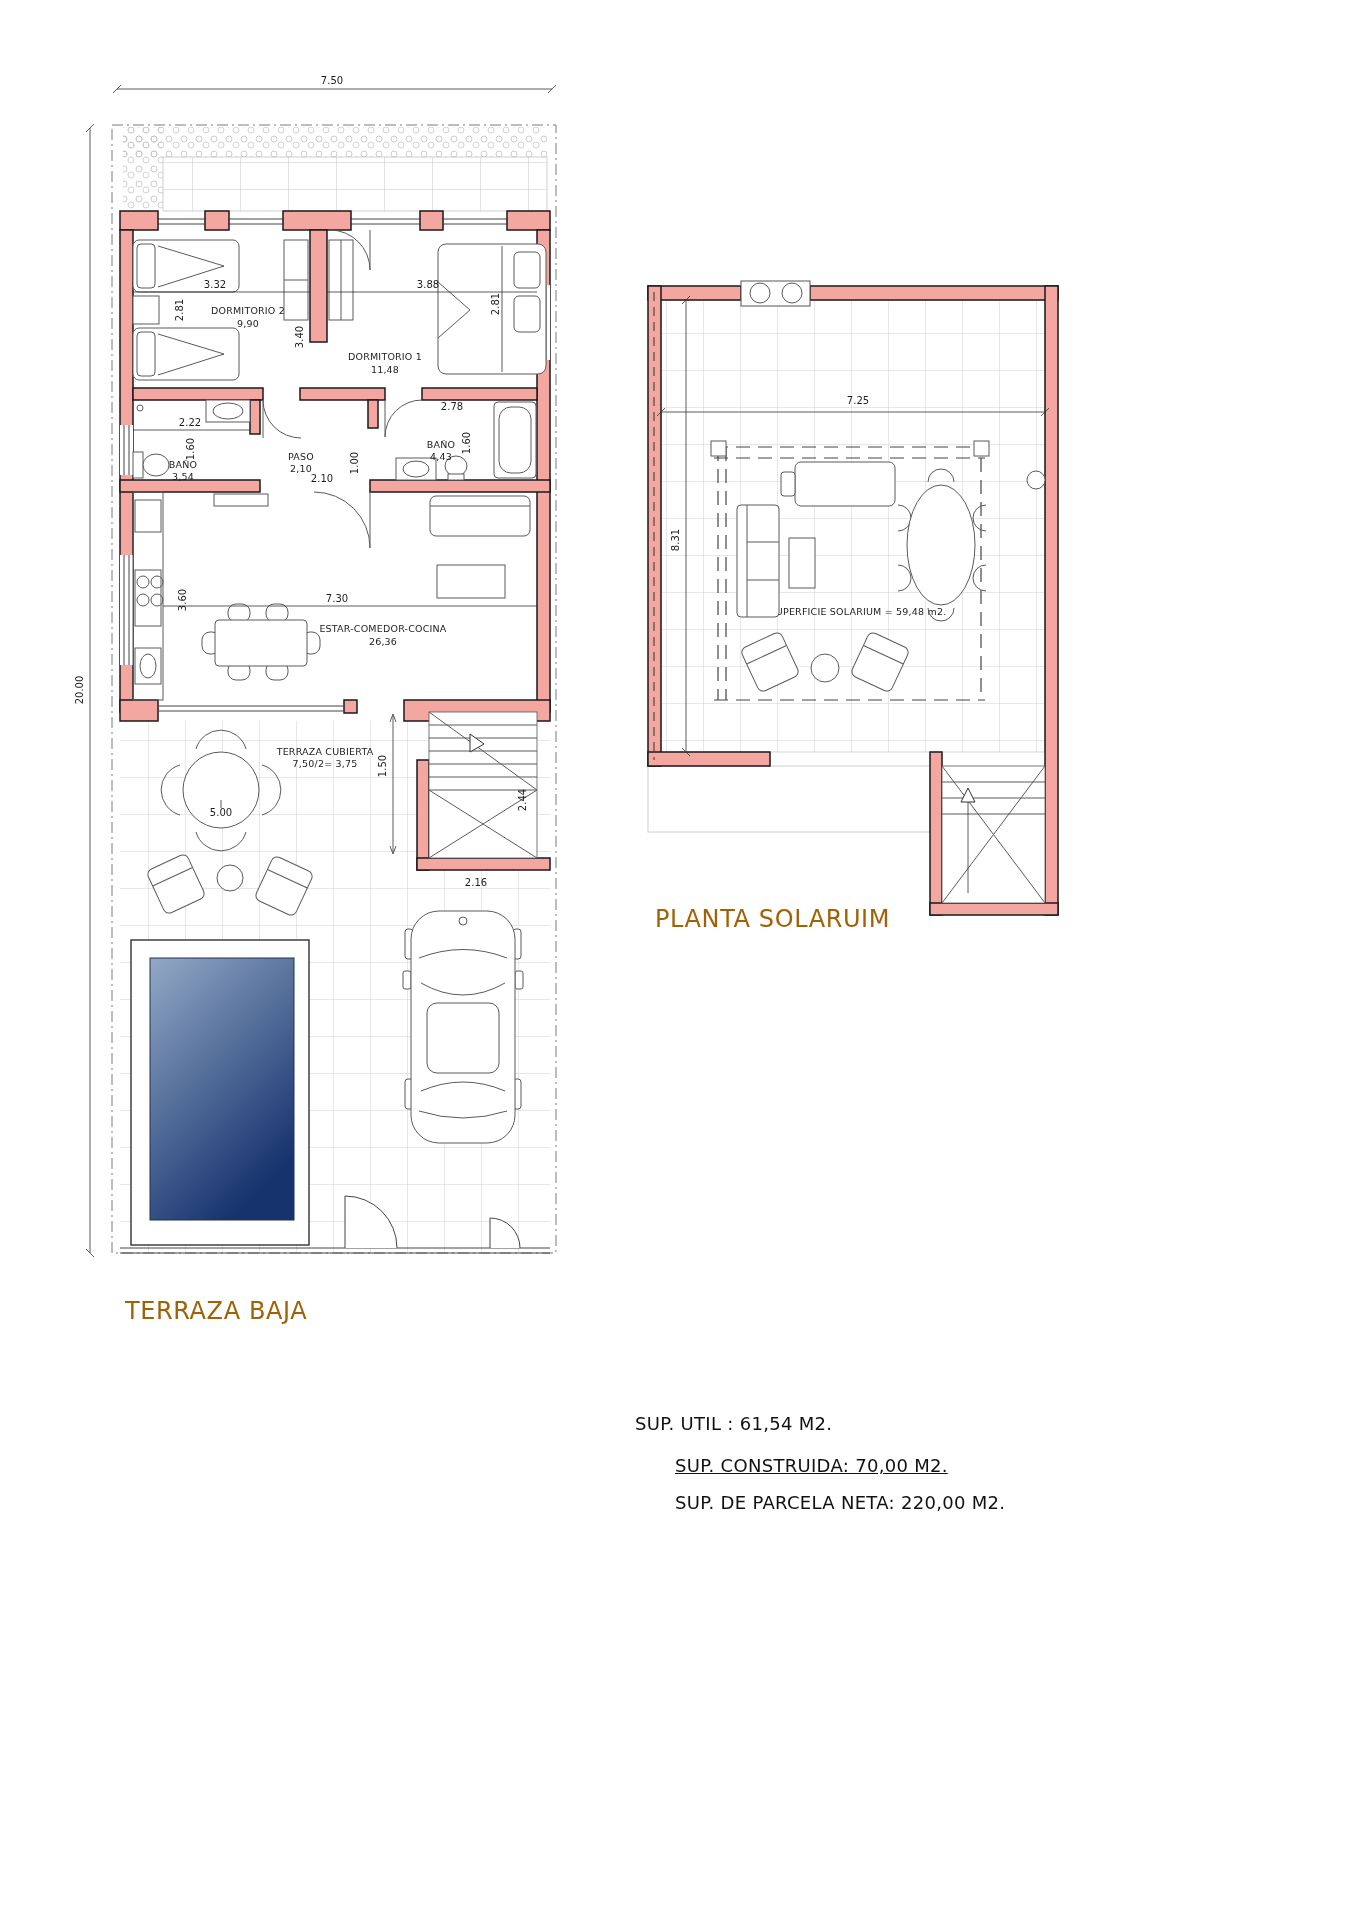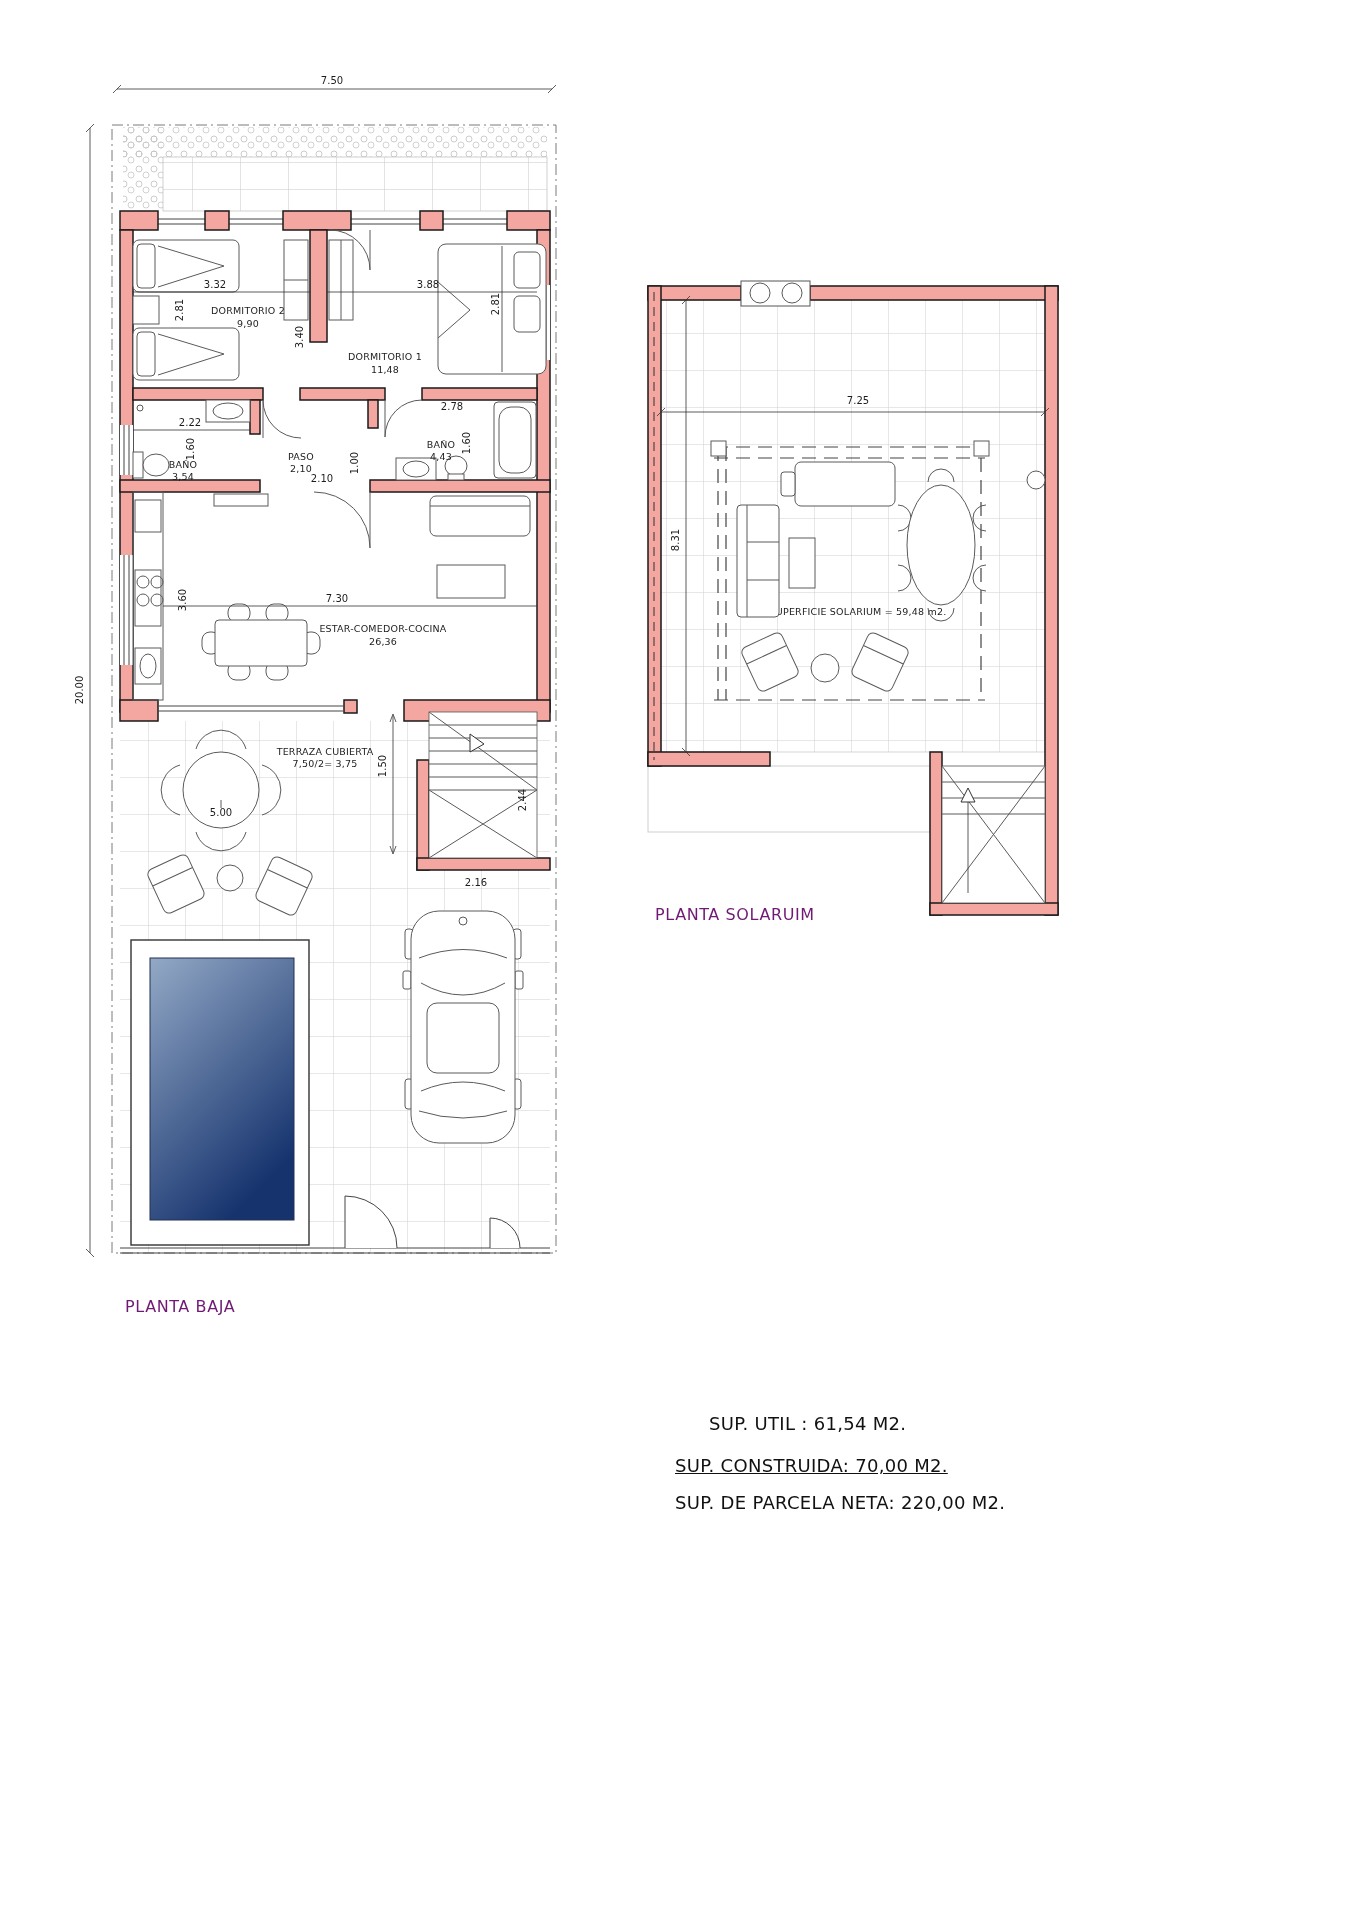--- a/index.html
+++ b/index.html
@@ -7,21 +7,21 @@
         font-family:"DejaVu Sans", sans-serif;color:#111;}
   svg text{font-family:"DejaVu Sans", sans-serif;fill:#1c1c1c;}
   .wall{fill:var(--wall,#F4A7A1);stroke:#1a1a1a;stroke-width:1.5;}
   .furn{fill:#ffffff;stroke:#5a5a5a;stroke-width:1;}
   .furnN{fill:none;stroke:#5a5a5a;stroke-width:1;}
   .thin{stroke:#444;stroke-width:1;fill:none;}
   .dim{stroke:#333;stroke-width:0.8;fill:none;}
   .dimt{font-size:10px;text-anchor:middle;}
   .room{font-size:9.5px;text-anchor:middle;letter-spacing:.2px;}
   .bound{fill:none;stroke:#7a7a7a;stroke-width:1;stroke-dasharray:11 4 2 4;}
-  .title{position:absolute;font-size:16px;letter-spacing:.6px;color:#701a75;}
+  .title{position:absolute;font-size:24px;letter-spacing:.6px;color:#a16207;}
   .sumline{position:absolute;font-size:18px;letter-spacing:.3px;color:#111;}
 </style>
 </head>
 <body>
 
 <div id="page">
 
 <svg width="1357" height="1920" viewBox="0 0 1357 1920">
   <defs>
     <pattern id="tile" width="37" height="37" patternUnits="userSpaceOnUse">
@@ -367,22 +367,22 @@
         <line x1="942" y1="766" x2="1045" y2="903"></line>
         <line x1="1045" y1="766" x2="942" y2="903"></line>
       </g>
       <line x1="968" y1="893" x2="968" y2="800" class="dim"></line>
       <path d="M961 802 L968 788 L975 802 Z" fill="#fff" stroke="#333" stroke-width="1"></path>
     </g>
   </g>
 </svg>
 
 
-<div class="title" style="left:125px; top:1297px;">PLANTA BAJA</div>
+<div class="title" style="left:125px; top:1297px;">TERRAZA BAJA</div>
 <div class="title" style="left:655px; top:905px;">PLANTA SOLARUIM</div>
 
 <div>
-  <div class="sumline" style="left:709px; top:1413px;">SUP. UTIL : 61,54 M2.</div>
+  <div class="sumline" style="left:635px; top:1413px;">SUP. UTIL : 61,54 M2.</div>
   <div class="sumline" style="left:675px; top:1455px;text-decoration:underline;">SUP. CONSTRUIDA: 70,00 M2.</div>
   <div class="sumline" style="left:675px; top:1492px;">SUP. DE PARCELA NETA: 220,00 M2.</div>
 </div>
 
 </div>
 
 </body></html>

